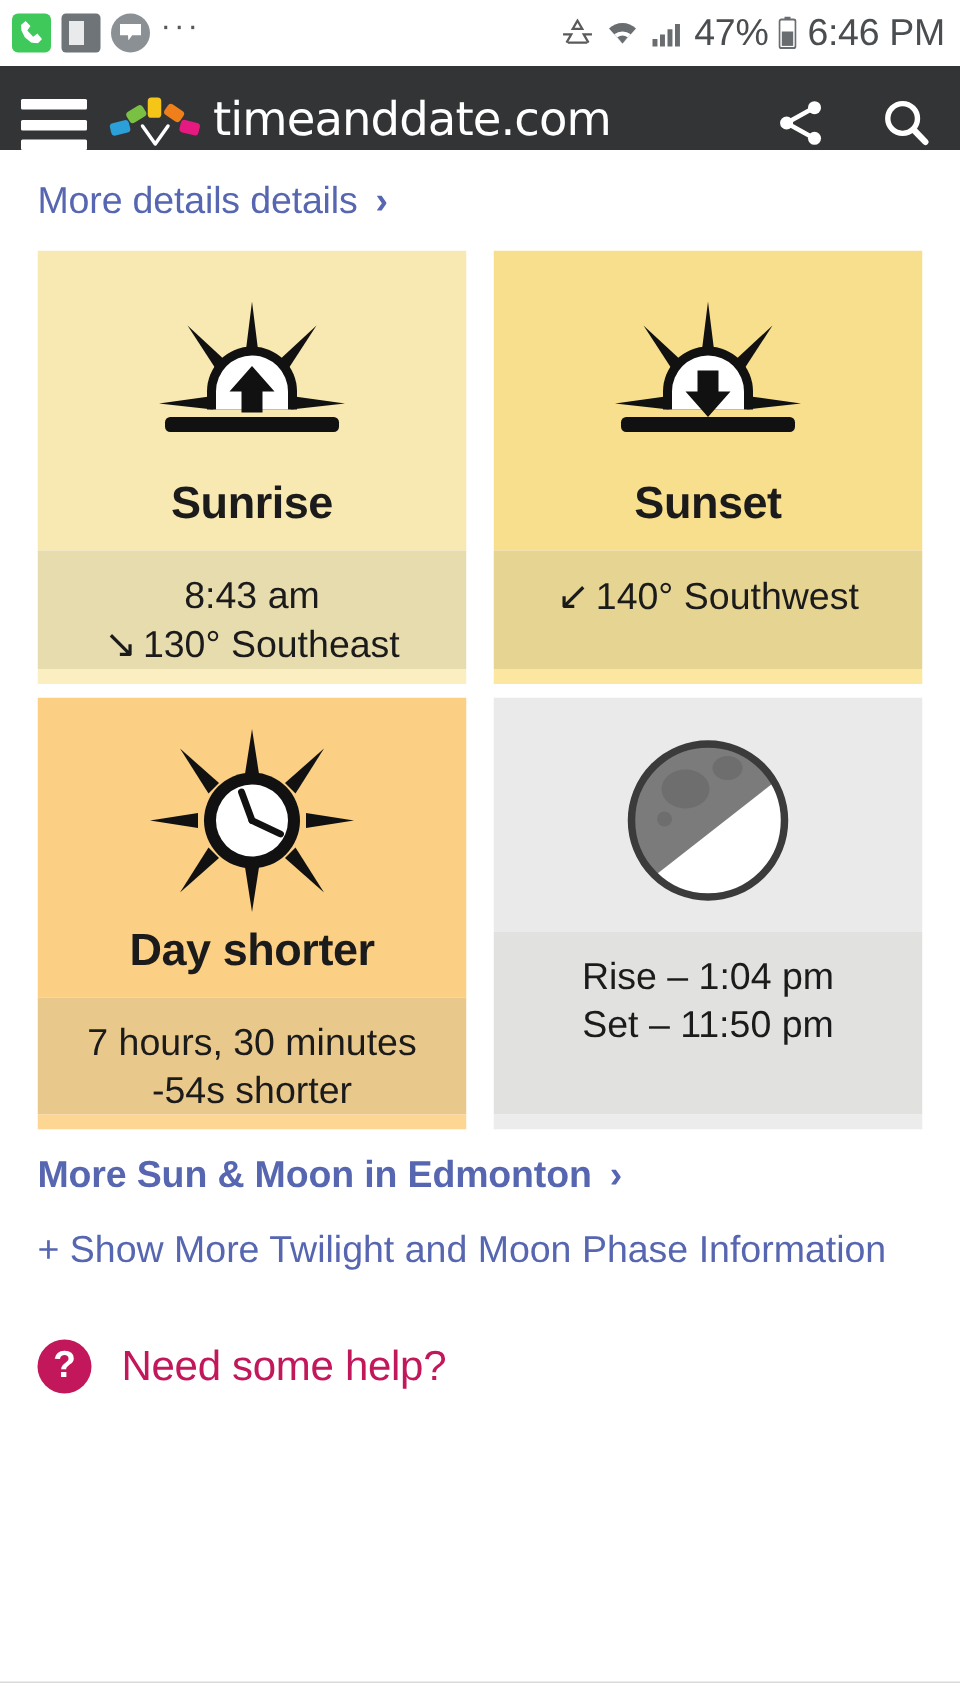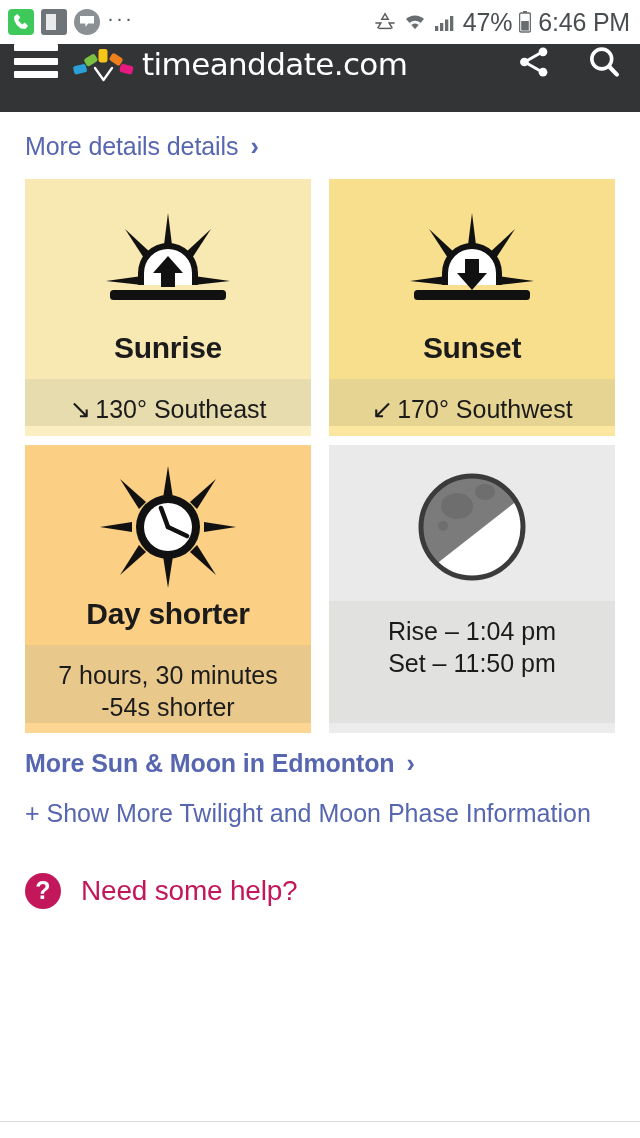--- a/index.html
+++ b/index.html
@@ -85,24 +85,24 @@
   .ic-signal { width: 22px; height: 20px; }
   .ic-batt { width: 12px; height: 22px; }
   .sb-text {
     font-size: 25px;
     color: #4b4e51;
     letter-spacing: -0.2px;
   }
 
   
   .header {
-    height: 68px;
+    height: 56px;
     background: #333436;
     display: flex;
-    align-items: flex-start;
+    align-items: flex-end;
     padding: 0 18px 0 14px;
     box-sizing: border-box;
   }
   .hamburger {
     width: 44px; height: 34px;
     display: flex; flex-direction: column;
     justify-content: space-between;
     margin-right: 14px;
     cursor: pointer;
   }
@@ -334,20 +334,21 @@
               <path d="M80 38 A30 30 0 0 1 110 68 L110 80 L50 80 L50 68 A30 30 0 0 1 80 38 Z"></path>
             </g>
             <path d="M80 44 A24 24 0 0 1 104 68 L104 80 L56 80 L56 68 A24 24 0 0 1 80 44 Z" fill="#ffffff"></path>
             <path d="M80 51 L95 68 L87 68 L87 82 L73 82 L73 68 L65 68 Z" fill="#111111"></path>
             <rect x="22" y="85" width="116" height="10" rx="3.5" fill="#111111"></rect>
           </svg>
         </div>
         <div class="card-title">Sunrise</div>
       </div>
       <div class="card-bottom" style="background: rgb(231, 220, 174);">
+        <div>8:43 am</div>
         <div class="dirline">
           <span class="dirarrow">↘</span><span>130° Southeast</span>
         </div>
       </div>
       <div class="card-foot" style="background: rgb(251, 239, 193);"></div>
     </div>
 
     <div class="card">
       <div class="card-top" style="background: rgb(248, 223, 142);">
         <div class="card-icon">
@@ -362,21 +363,21 @@
             </g>
             <path d="M80 44 A24 24 0 0 1 104 68 L104 80 L56 80 L56 68 A24 24 0 0 1 80 44 Z" fill="#ffffff"></path>
             <path d="M80 85 L65 68 L73 68 L73 54 L87 54 L87 68 L95 68 Z" fill="#111111"></path>
             <rect x="22" y="85" width="116" height="10" rx="3.5" fill="#111111"></rect>
           </svg>
         </div>
         <div class="card-title">Sunset</div>
       </div>
       <div class="card-bottom" style="background: rgb(230, 212, 147);">
         <div class="dirline">
-          <span class="dirarrow">↙</span><span>170° Southwest</span>
+          <span class="dirarrow">↙</span><span>140° Southwest</span>
         </div>
       </div>
       <div class="card-foot" style="background: rgb(251, 231, 159);"></div>
     </div>
 
     <div class="card">
       <div class="card-top" style="background: rgb(251, 207, 132);">
         <div class="card-icon">
           <svg width="140" height="126" viewBox="0 0 140 126">
             <g fill="#111111">

